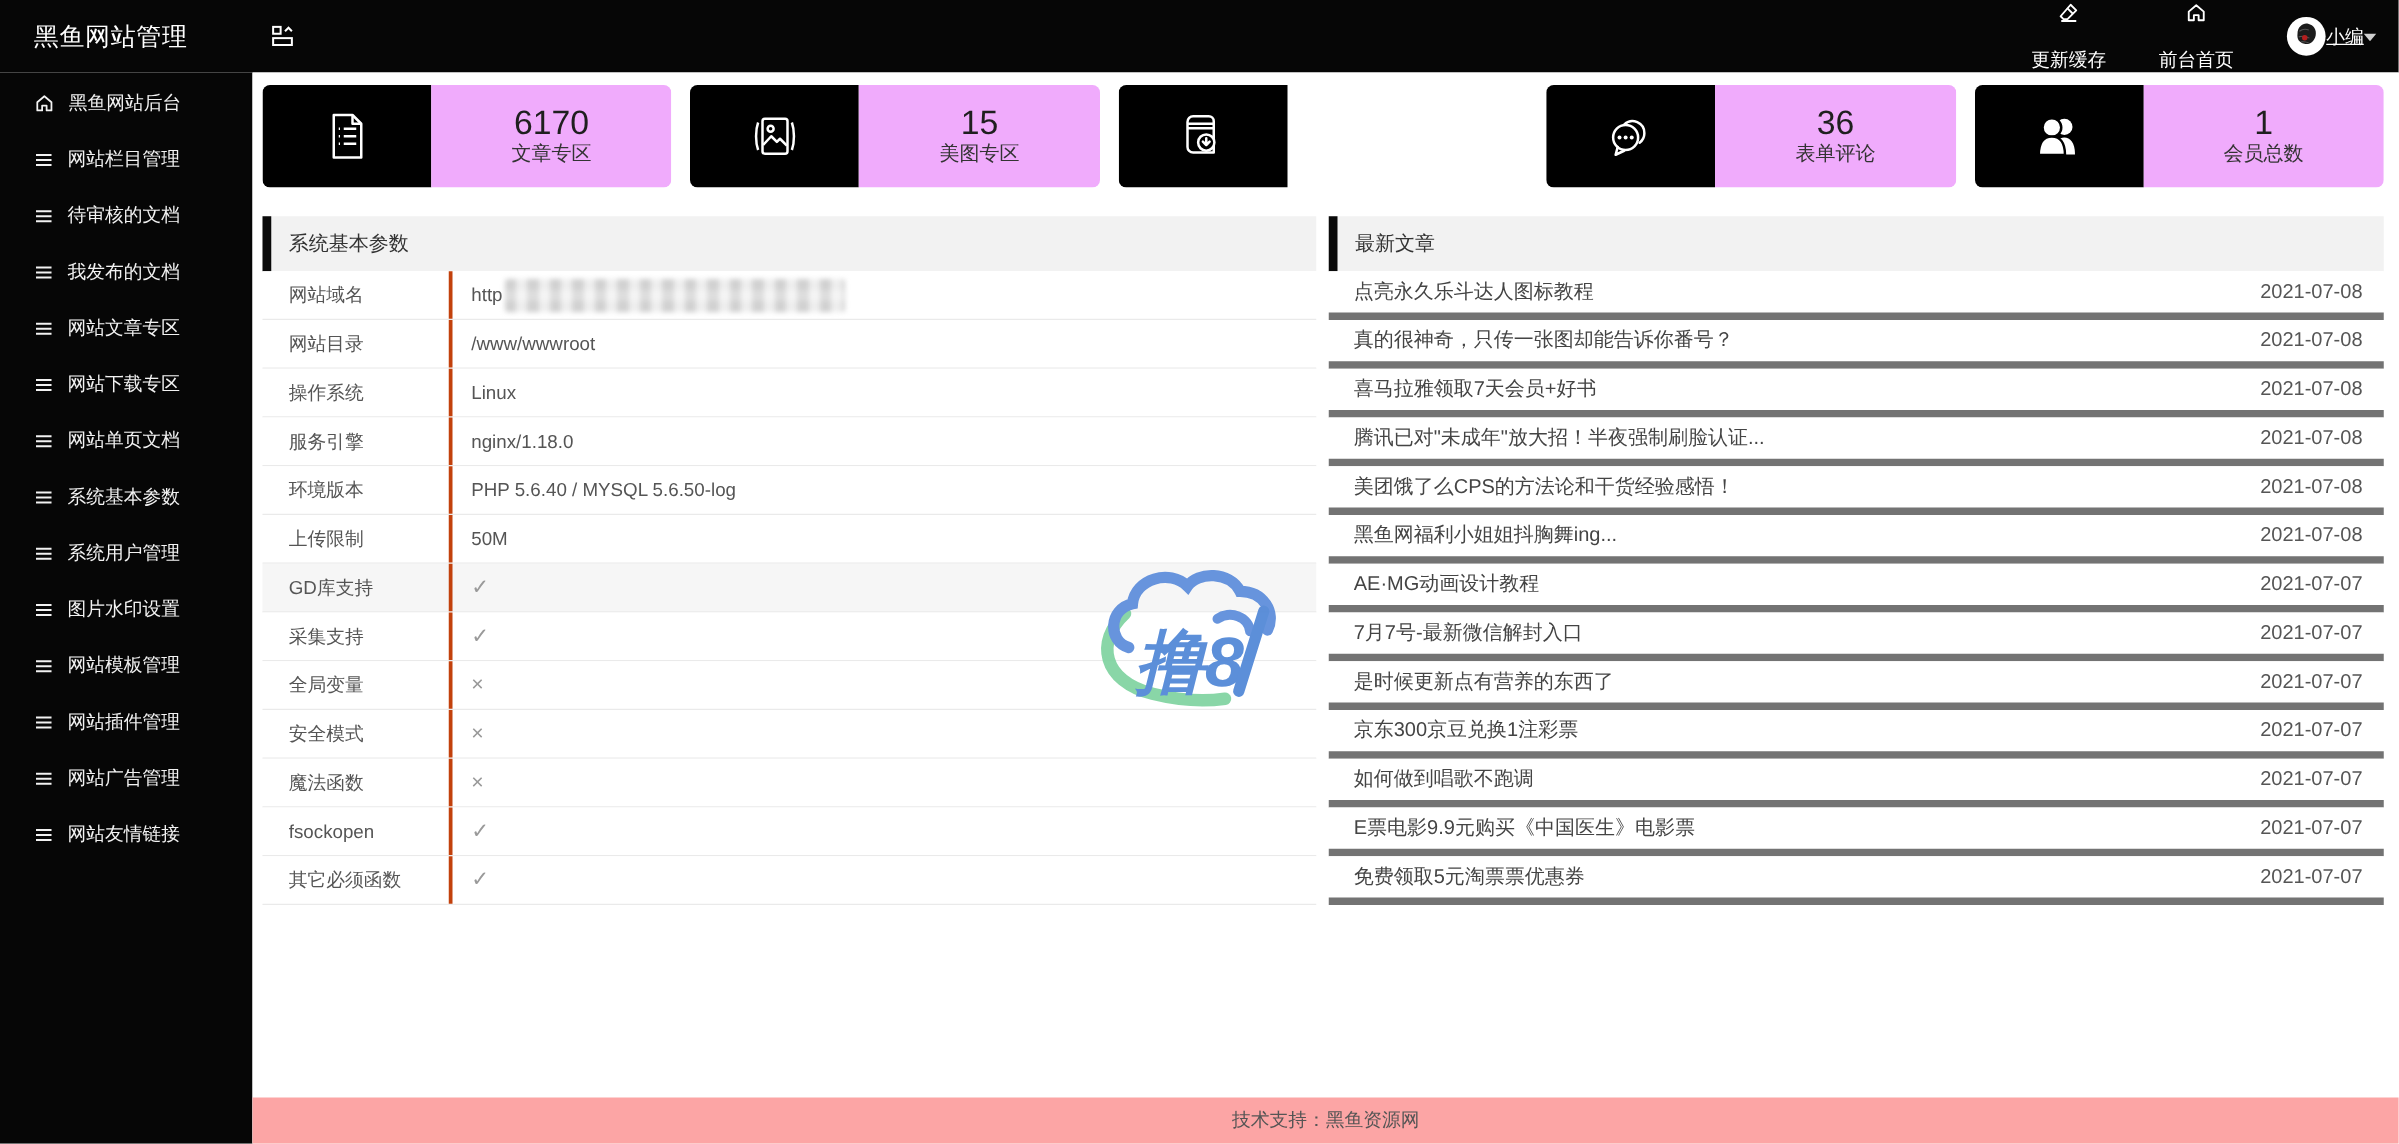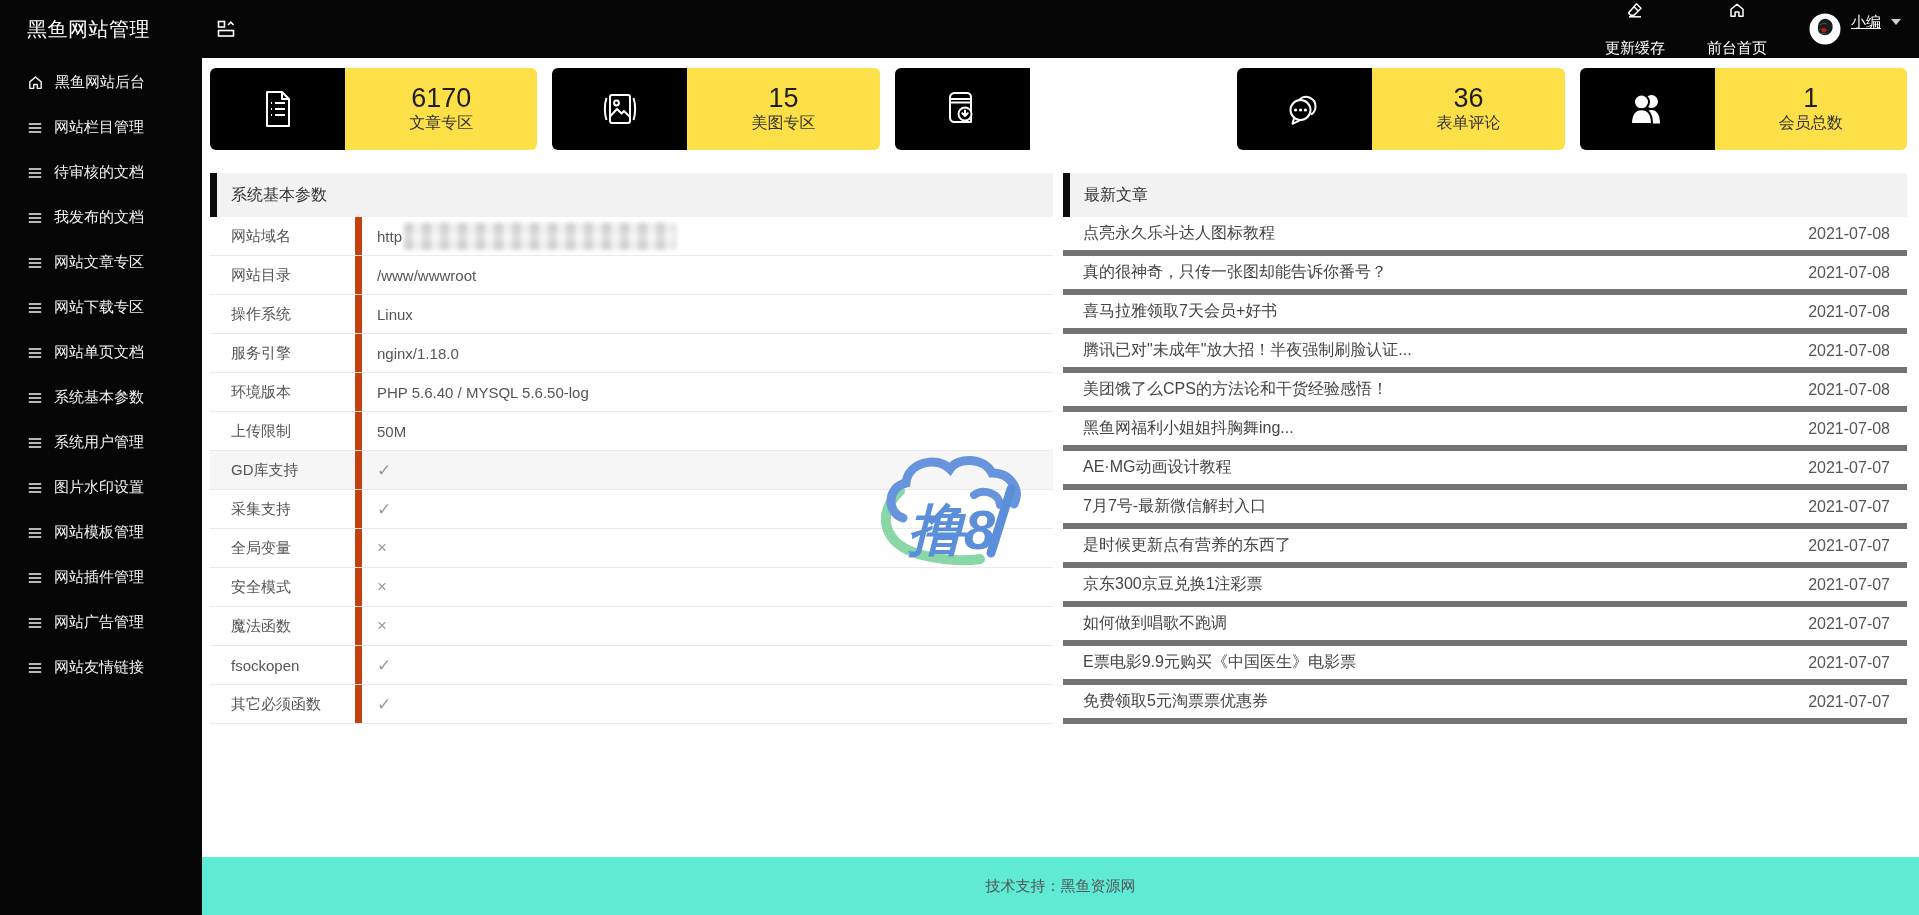--- a/index.html
+++ b/index.html
@@ -7,58 +7,58 @@
     width:1919px;height:915px;overflow:hidden;background:#fff;
     font-family:"Liberation Sans","DejaVu Sans",sans-serif;
     -webkit-font-smoothing:antialiased;
   }
   
   .topbar{height:58px;background:#060606;display:flex;align-items:center;color:#fff;}
   .topbar-logo{width:202px;box-sizing:border-box;padding-left:27px;font-size:20px;flex-shrink:0;letter-spacing:.5px;}
   .grid-btn{margin-left:8px;display:flex;align-items:center;cursor:pointer;padding:6px;}
   .topbar-right{margin-left:auto;display:flex;align-items:center;gap:42px;padding-right:18px;font-size:15px;}
   .topbar-item{display:flex;align-items:center;gap:20px;cursor:pointer;flex-direction:column;}
-  .topbar-user{display:flex;align-items:flex-start;gap:10px;cursor:pointer;text-decoration:underline;}
+  .topbar-user{display:flex;align-items:center;gap:0;cursor:pointer;text-decoration:underline;}
   .caret-down{width:0;height:0;border:5px solid transparent;border-top:6px solid #cfcfcf;margin-top:6px;}
   
   .layout{display:flex;height:857px;}
   .sidebar{width:202px;background:#060606;flex-shrink:0;box-sizing:border-box;padding-top:2px;}
   .side-item{height:45px;display:flex;align-items:center;gap:11px;padding-left:27px;color:#f2f2f2;font-size:15px;cursor:pointer;white-space:nowrap;}
   .side-item svg{flex-shrink:0;}
   .content{flex:1;min-width:0;background:#fff;display:flex;flex-direction:column;}
   .content-inner{padding:10px 12px 0 8px;}
   
   .cards{display:flex;gap:15px;height:82px;}
   .card{flex:1;display:flex;border-radius:6px;overflow:hidden;cursor:pointer;}
   .card-icon{width:135px;background:#000;display:flex;align-items:center;justify-content:center;flex-shrink:0;}
-  .card-body{flex:1;background:#fde047;display:flex;flex-direction:column;align-items:center;justify-content:center;}
+  .card-body{flex:1;background:#f0abfc;display:flex;flex-direction:column;align-items:center;justify-content:center;}
   .card-num{font-size:27px;color:#1f1f1f;line-height:1.05;}
   .card-label{font-size:16px;color:#333;margin-top:0;}
   
   .panels{display:flex;gap:10px;margin-top:23px;align-items:flex-start;}
   .panel-left{width:843px;flex-shrink:0;position:relative;}
   .panel-right{flex:1;min-width:0;}
   .panel-header{height:44px;background:#f2f2f2;border-left:7px solid #0a0a0a;box-sizing:border-box;display:flex;align-items:center;padding-left:14px;font-size:16px;color:#333;}
   .sys-row{height:39px;display:flex;align-items:stretch;border-bottom:1px solid #eaeaea;font-size:15px;color:#555;box-sizing:border-box;background:#fff;}
   .sys-row.hovered{background:#f6f6f6;}
-  .sys-label{width:152px;flex-shrink:0;box-sizing:border-box;padding-left:21px;display:flex;align-items:center;border-right:7px solid #c2410c;}
+  .sys-label{width:152px;flex-shrink:0;box-sizing:border-box;padding-left:21px;display:flex;align-items:center;border-right:3px solid #c2410c;}
   .sys-value{display:flex;align-items:center;padding-left:15px;min-width:0;}
   .mark{color:#9a9a9a;font-size:17px;}
   .redact{display:inline-block;width:272px;height:27px;margin-left:2px;vertical-align:middle;border-radius:3px;
     background:
       repeating-linear-gradient(90deg, rgba(185,185,185,.45) 0 9px, rgba(242,242,242,.75) 9px 18px),
       repeating-linear-gradient(0deg, rgba(205,205,205,.55) 0 9px, rgba(250,250,250,.85) 9px 18px);
     filter:blur(2px);}
   .art-row{height:39px;display:flex;align-items:center;justify-content:space-between;border-bottom:6px solid #737373;box-sizing:border-box;padding:0 17px 0 20px;font-size:16px;cursor:pointer;background:#fff;}
   .art-title{color:#444;white-space:nowrap;overflow:hidden;text-overflow:ellipsis;}
   .art-date{color:#555;flex-shrink:0;margin-left:14px;}
   
   .watermark{position:absolute;left:648px;top:260px;width:200px;height:145px;pointer-events:none;opacity:.92;}
   
-  .footer{margin-top:auto;height:58px;background:#5eead4;display:flex;align-items:center;justify-content:center;font-size:15px;color:#555;}
+  .footer{margin-top:auto;height:37px;background:#fca5a5;display:flex;align-items:center;justify-content:center;font-size:15px;color:#555;}
   .footer .link{cursor:pointer;}
 </style>
 </head>
 <body>
 
 <header class="topbar">
   <div class="topbar-logo">黑鱼网站管理</div>
   <div class="grid-btn">
     <svg width="20" height="20" viewBox="0 0 20 20" fill="none" stroke="#fff" stroke-width="1.6">
       <rect x="2.5" y="2.5" width="6" height="5.5"></rect>

